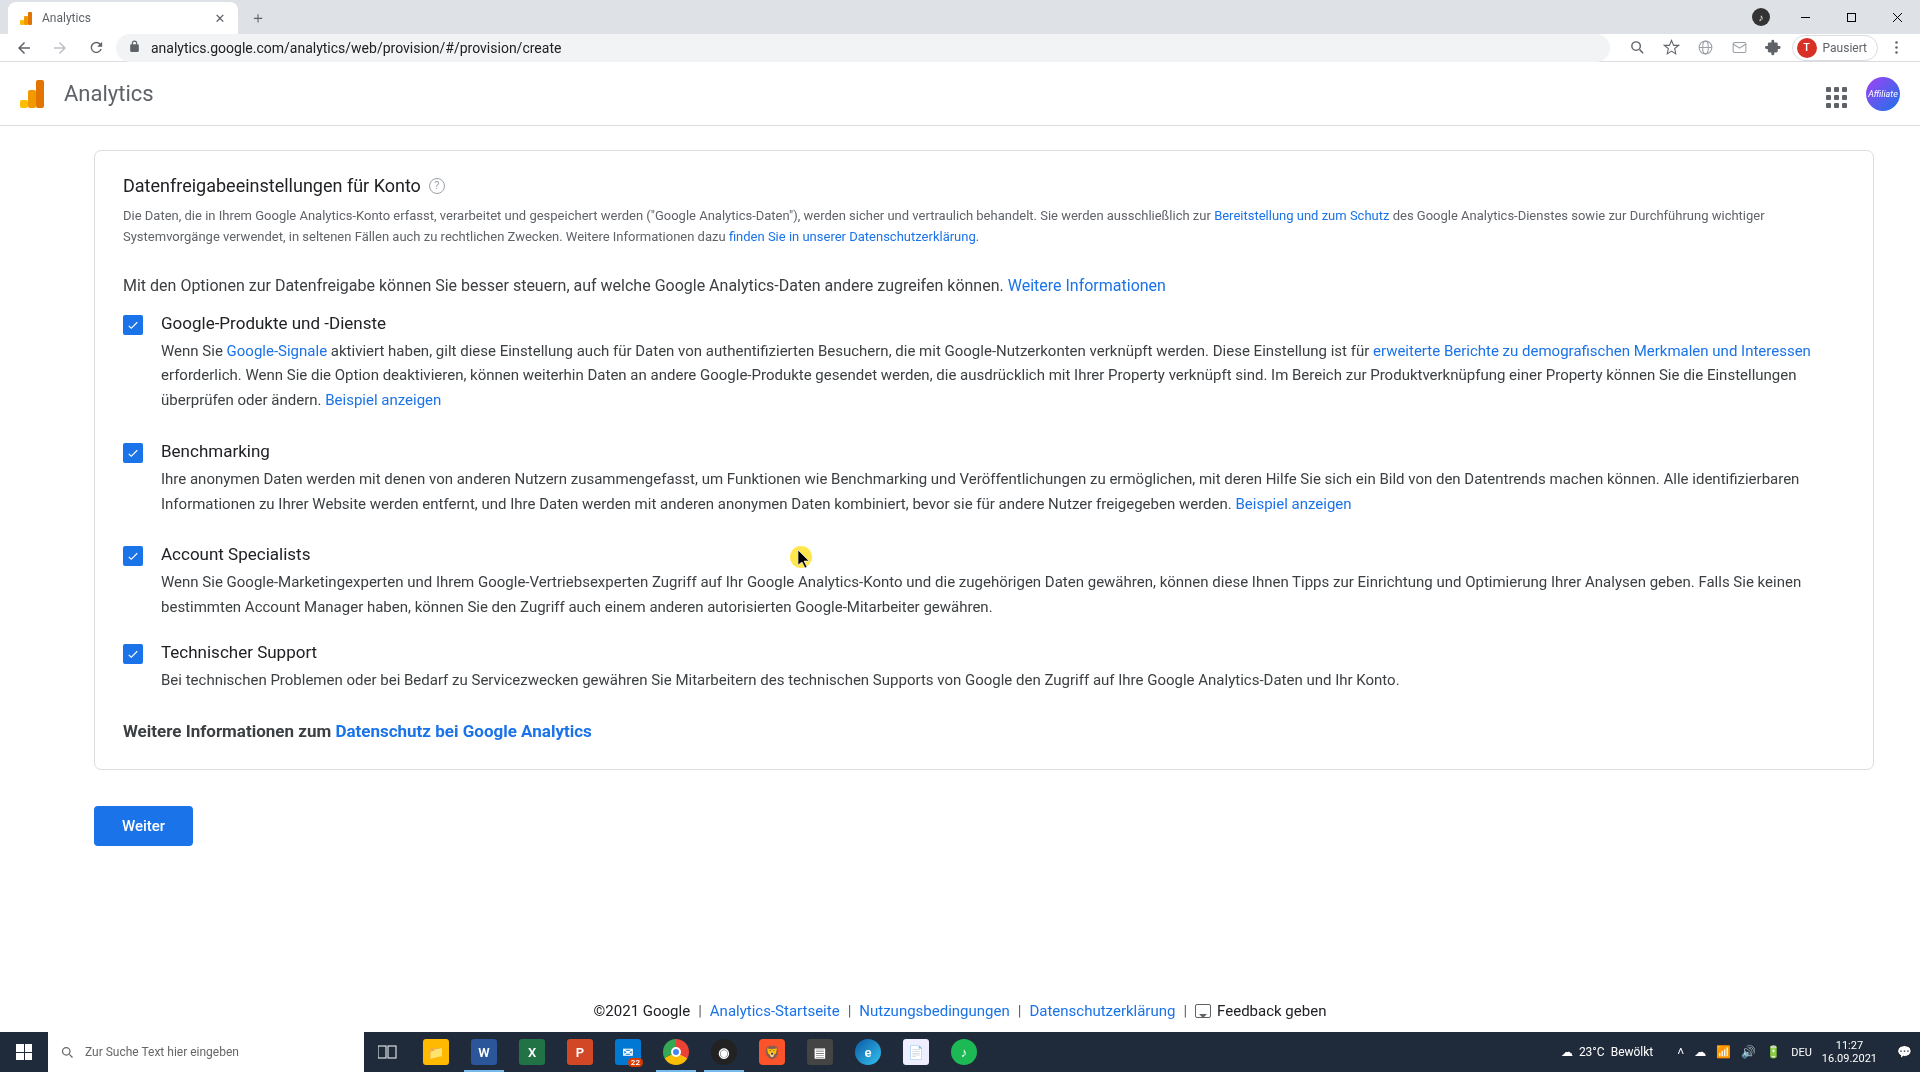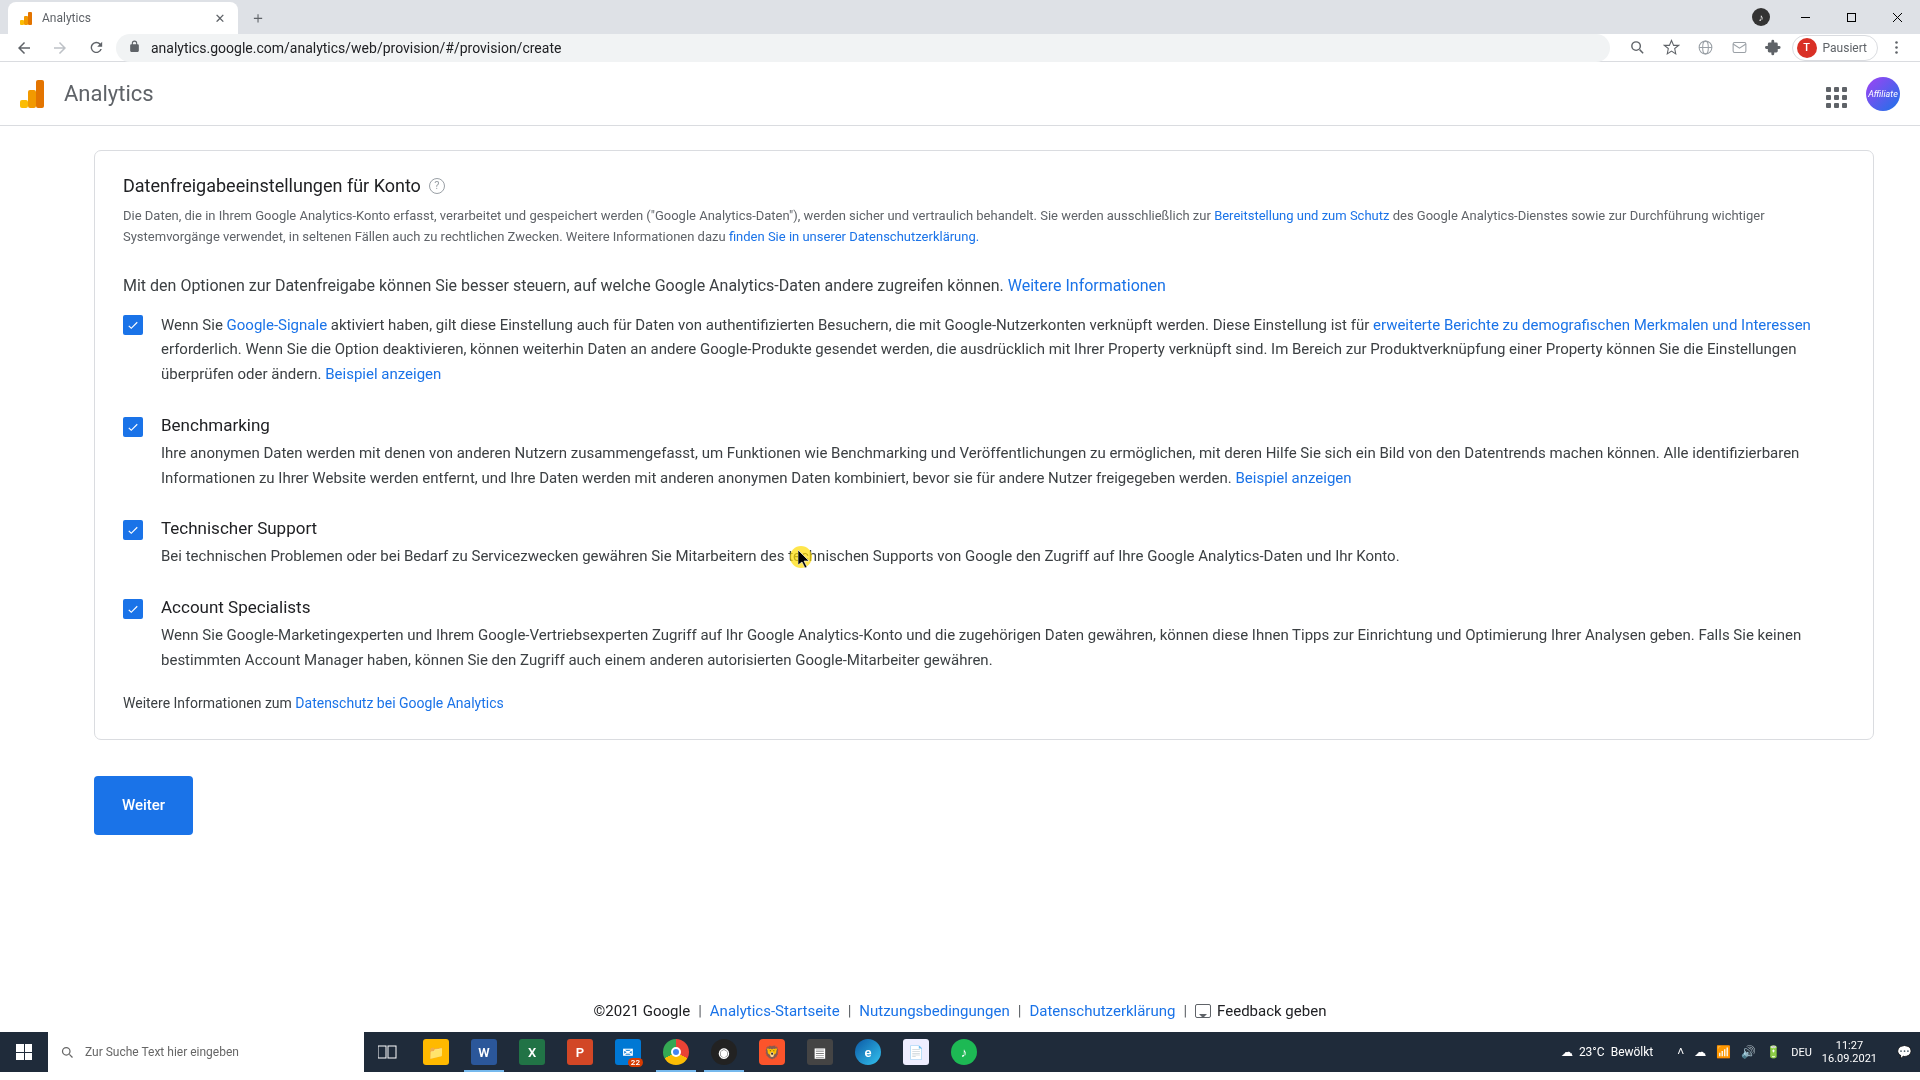--- a/index.html
+++ b/index.html
@@ -203,27 +203,27 @@
     border-radius:2px;
     display:flex; align-items:center; justify-content:center;
     flex-shrink:0;
     margin-top:2px;
   }
   .checkbox svg { width:14px; height:14px; }
   .opt-body { flex:1; }
   .opt-title { font-size:17px; color:#202124; margin-bottom:6px; font-weight:400; }
   .opt-desc { font-size:15px; color:#3c4043; line-height:1.65; }
 
-  .footer-note { font-size:14px; color:#3c4043; margin-top:4px; }
+  .footer-note { font-size:17px; color:#3c4043; margin-top:4px;font-weight:bold; }
 
   .btn-primary {
     display:inline-flex; align-items:center; justify-content:center;
     background:#1a73e8; color:#fff;
     font-size:15px; font-weight:500;
-    padding: 4px 28px; height:59px;
+    padding: 4px 28px; height:40px;
     border-radius:4px;
     margin: 36px 0 8px 0;
     cursor:pointer;
   }
 
   
   .page-footer {
     height:42px;
     display:flex;
     align-items:center;
@@ -447,61 +447,62 @@
       <span>Mit den Optionen zur Datenfreigabe können Sie besser steuern, auf welche Google Analytics-Daten andere zugreifen können. </span><span class="link">Weitere Informationen</span>
     </div>
 
     <div class="opt-row">
       <div class="checkbox">
         <svg viewBox="0 0 24 24">
             <path d="M9 16.2l-3.5-3.5L4 14.2 9 19l11-11-1.4-1.4z" fill="#fff"></path>
           </svg>
       </div>
       <div class="opt-body">
+        <div class="opt-title">Google-Produkte und -Dienste</div>
         <div class="opt-desc">
           <span>Wenn Sie </span><span class="link">Google-Signale</span><span> aktiviert haben, gilt diese Einstellung auch für Daten von authentifizierten Besuchern, die mit Google-Nutzerkonten verknüpft werden. Diese Einstellung ist für </span><span class="link">erweiterte Berichte zu demografischen Merkmalen und Interessen</span><span> erforderlich. Wenn Sie die Option deaktivieren, können weiterhin Daten an andere Google-Produkte gesendet werden, die ausdrücklich mit Ihrer Property verknüpft sind. Im Bereich zur Produktverknüpfung einer Property können Sie die Einstellungen überprüfen oder ändern.   </span><span class="link">Beispiel anzeigen</span>
         </div>
       </div>
     </div>
 
     <div class="opt-row">
       <div class="checkbox">
         <svg viewBox="0 0 24 24">
             <path d="M9 16.2l-3.5-3.5L4 14.2 9 19l11-11-1.4-1.4z" fill="#fff"></path>
           </svg>
       </div>
       <div class="opt-body">
         <div class="opt-title">Benchmarking</div>
         <div class="opt-desc">
           <span>Ihre anonymen Daten werden mit denen von anderen Nutzern zusammengefasst, um Funktionen wie Benchmarking und Veröffentlichungen zu ermöglichen, mit deren Hilfe Sie sich ein Bild von den Datentrends machen können. Alle identifizierbaren Informationen zu Ihrer Website werden entfernt, und Ihre Daten werden mit anderen anonymen Daten kombiniert, bevor sie für andere Nutzer freigegeben werden.   </span><span class="link">Beispiel anzeigen</span>
         </div>
       </div>
     </div>
 
+    <div class="opt-row" style="margin-bottom:22px;">
+      <div class="checkbox">
+        <svg viewBox="0 0 24 24">
+            <path d="M9 16.2l-3.5-3.5L4 14.2 9 19l11-11-1.4-1.4z" fill="#fff"></path>
+          </svg>
+      </div>
+      <div class="opt-body">
+        <div class="opt-title">Account Specialists</div>
+        <div class="opt-desc">Wenn Sie Google-Marketingexperten und Ihrem Google-Vertriebsexperten Zugriff auf Ihr Google Analytics-Konto und die zugehörigen Daten gewähren, können diese Ihnen Tipps zur Einrichtung und Optimierung Ihrer Analysen geben. Falls Sie keinen bestimmten Account Manager haben, können Sie den Zugriff auch einem anderen autorisierten Google-Mitarbeiter gewähren.</div>
+      </div>
+    </div>
+
     <div class="opt-row">
       <div class="checkbox">
         <svg viewBox="0 0 24 24">
             <path d="M9 16.2l-3.5-3.5L4 14.2 9 19l11-11-1.4-1.4z" fill="#fff"></path>
           </svg>
       </div>
       <div class="opt-body">
         <div class="opt-title">Technischer Support</div>
         <div class="opt-desc">Bei technischen Problemen oder bei Bedarf zu Servicezwecken gewähren Sie Mitarbeitern des technischen Supports von Google den Zugriff auf Ihre Google Analytics-Daten und Ihr Konto.</div>
-      </div>
-    </div>
-
-    <div class="opt-row" style="margin-bottom:22px;">
-      <div class="checkbox">
-        <svg viewBox="0 0 24 24">
-            <path d="M9 16.2l-3.5-3.5L4 14.2 9 19l11-11-1.4-1.4z" fill="#fff"></path>
-          </svg>
-      </div>
-      <div class="opt-body">
-        <div class="opt-title">Account Specialists</div>
-        <div class="opt-desc">Wenn Sie Google-Marketingexperten und Ihrem Google-Vertriebsexperten Zugriff auf Ihr Google Analytics-Konto und die zugehörigen Daten gewähren, können diese Ihnen Tipps zur Einrichtung und Optimierung Ihrer Analysen geben. Falls Sie keinen bestimmten Account Manager haben, können Sie den Zugriff auch einem anderen autorisierten Google-Mitarbeiter gewähren.</div>
       </div>
     </div>
 
     <div class="footer-note">
       <span>Weitere Informationen zum </span><span class="link">Datenschutz bei Google Analytics</span>
     </div>
   </div>
 
   <div class="btn-primary">Weiter</div>
 

